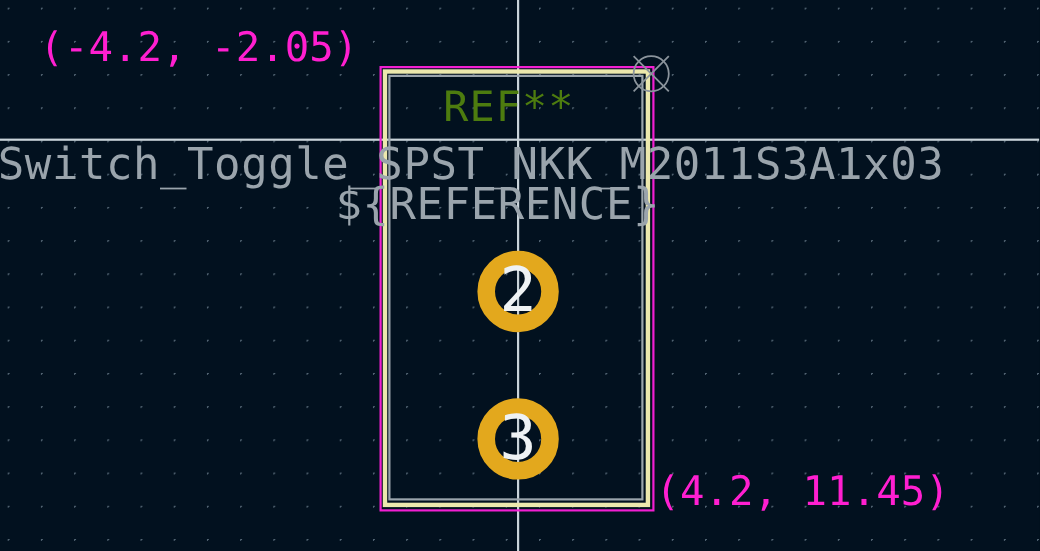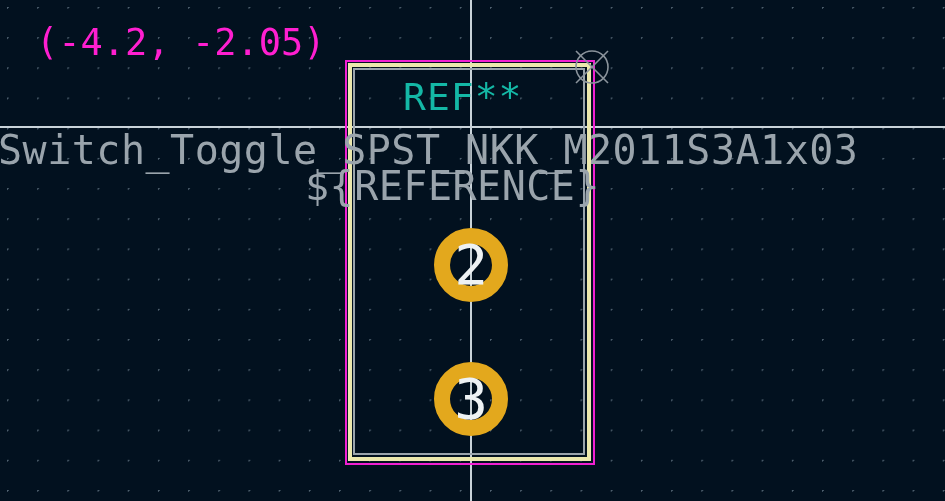--- a/index.html
+++ b/index.html
@@ -88,21 +88,21 @@
   
   .canvas-text {
     position: absolute;
     white-space: nowrap;
     line-height: 1;
   }
   #ref-text {
     left: 403px;
     top: 78px;
     font-size: 38px;
-    color: #14b8a6;
+    color: #4d7c0f;
     letter-spacing: 1px;
   }
   #value-text {
     left: -2px;
     top: 130px;
     font-size: 40px;
     color: #9aa4ac;
     letter-spacing: 0.5px;
   }
   #reference-text {
@@ -182,14 +182,15 @@
     <div class="pad-number">2</div>
   </div>
 
   <div class="pad" id="pad-3">
     <div class="pad-ring"></div>
     <div class="pad-number">3</div>
   </div>
 
   <div class="coord-label" id="coord-start">(-4.2, -2.05)</div>
 
+  <div class="coord-label" id="coord-end">(4.2, 11.45)</div>
 
 </div>
 
 </body></html>

